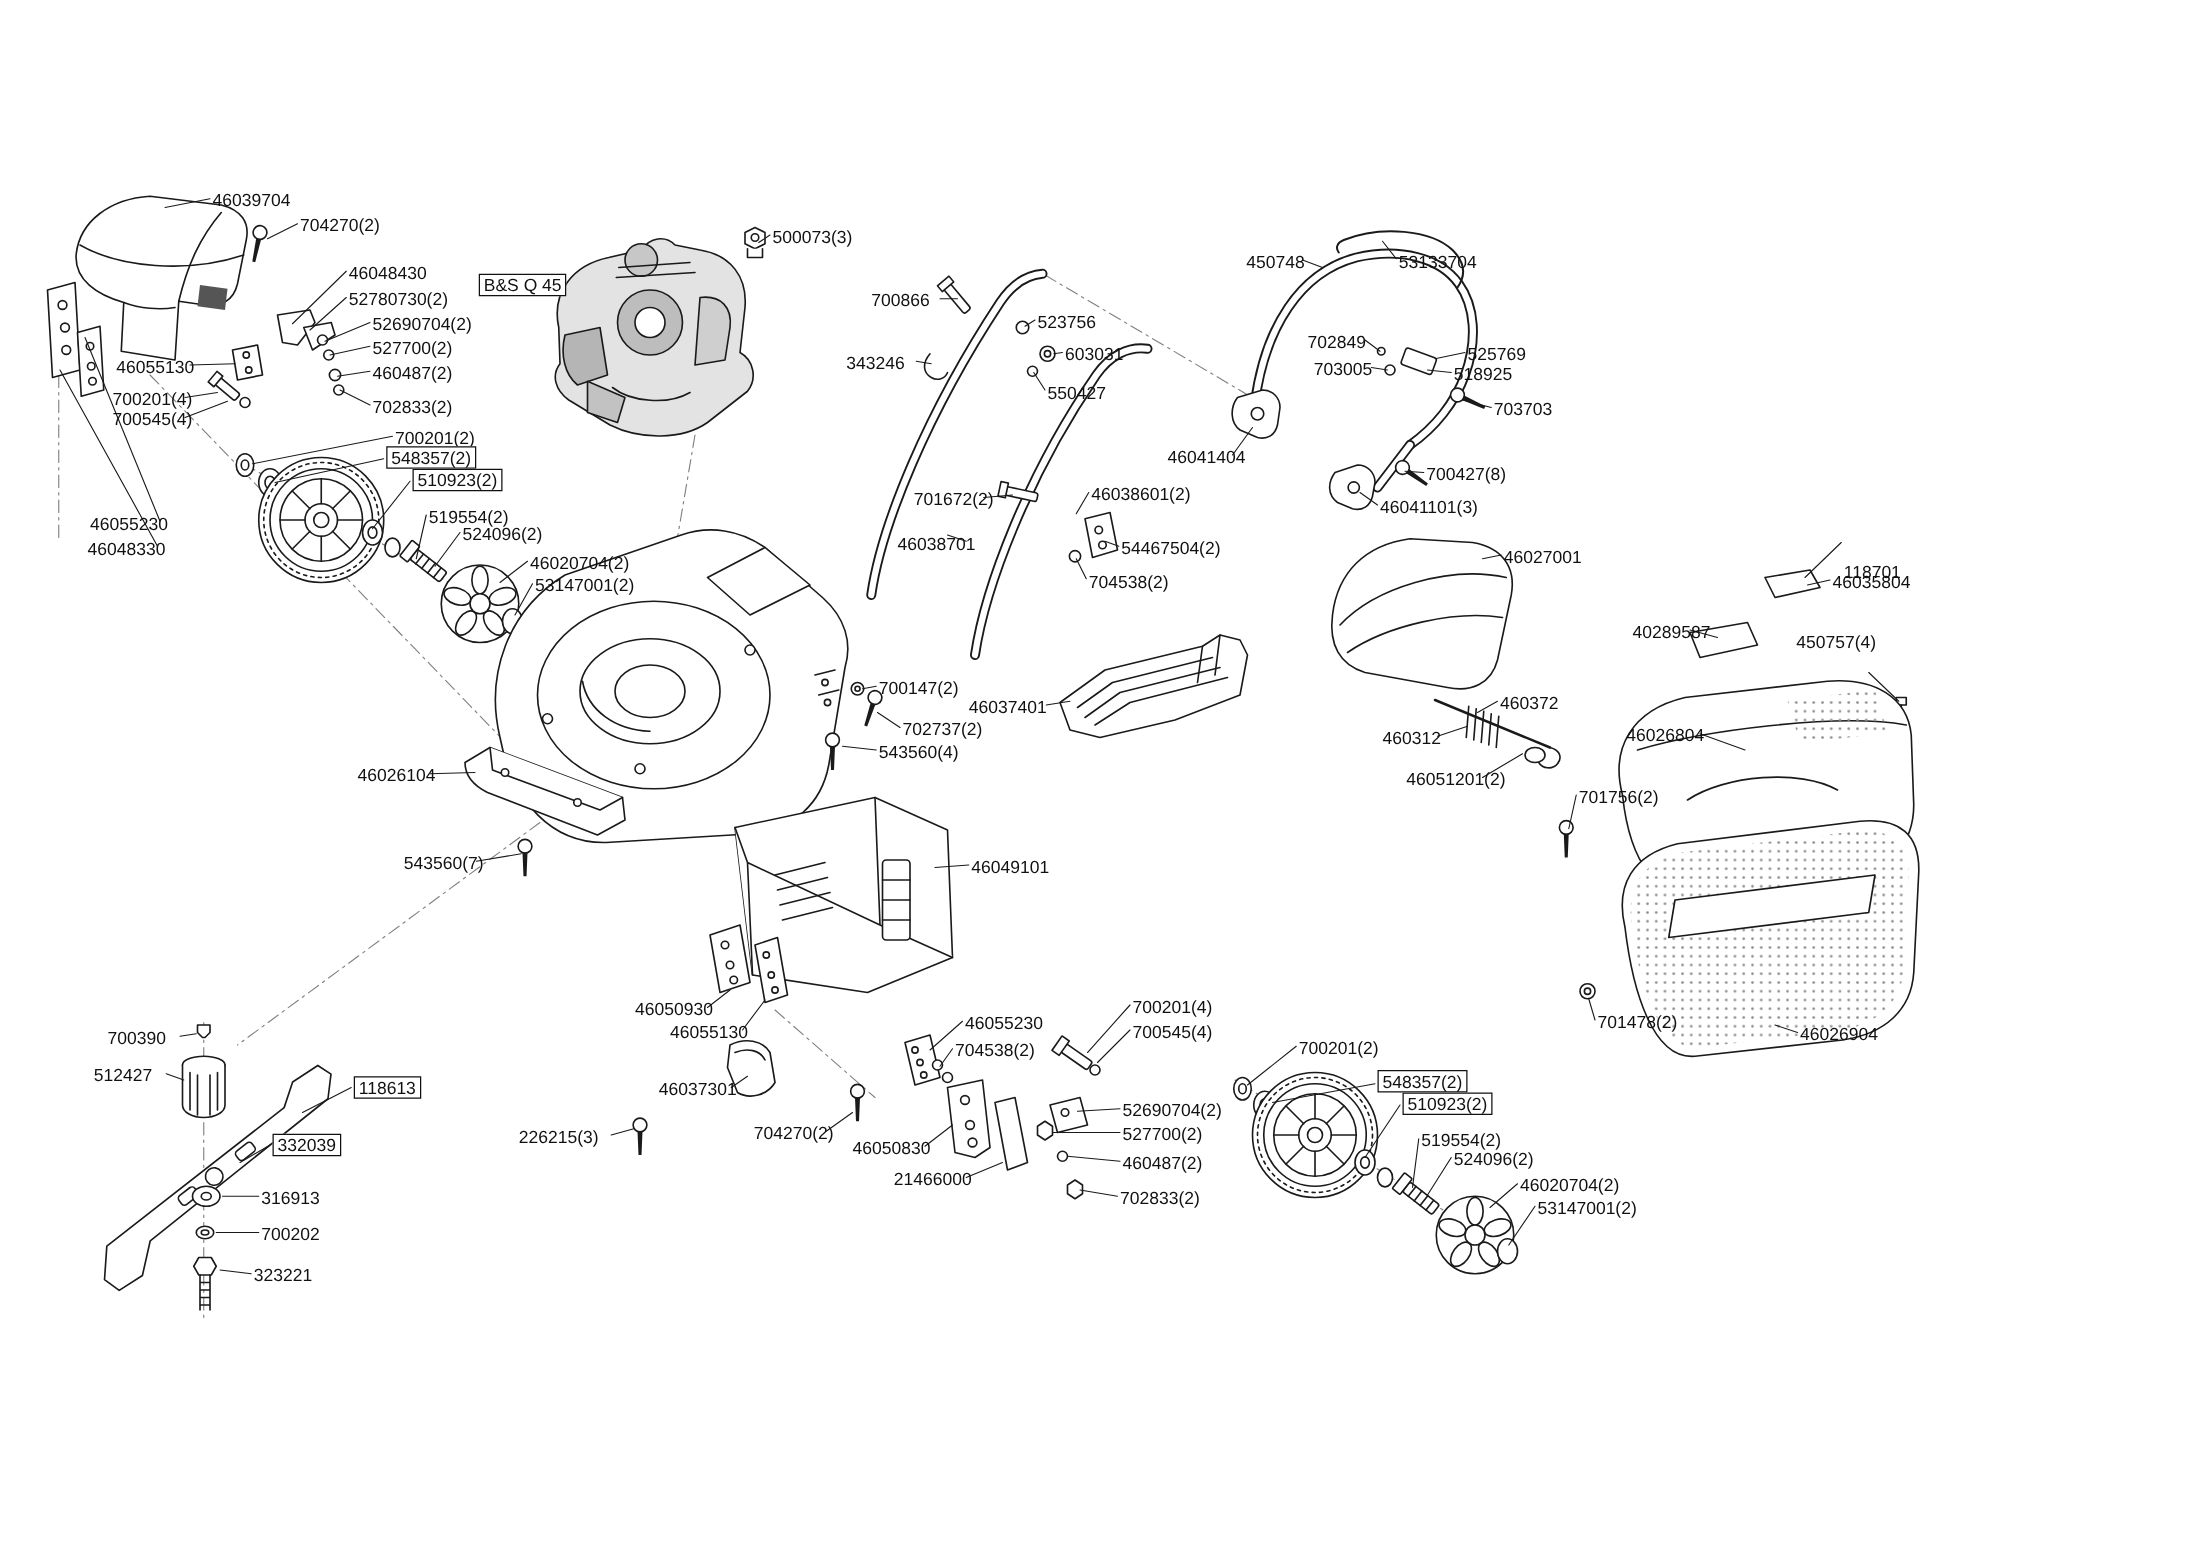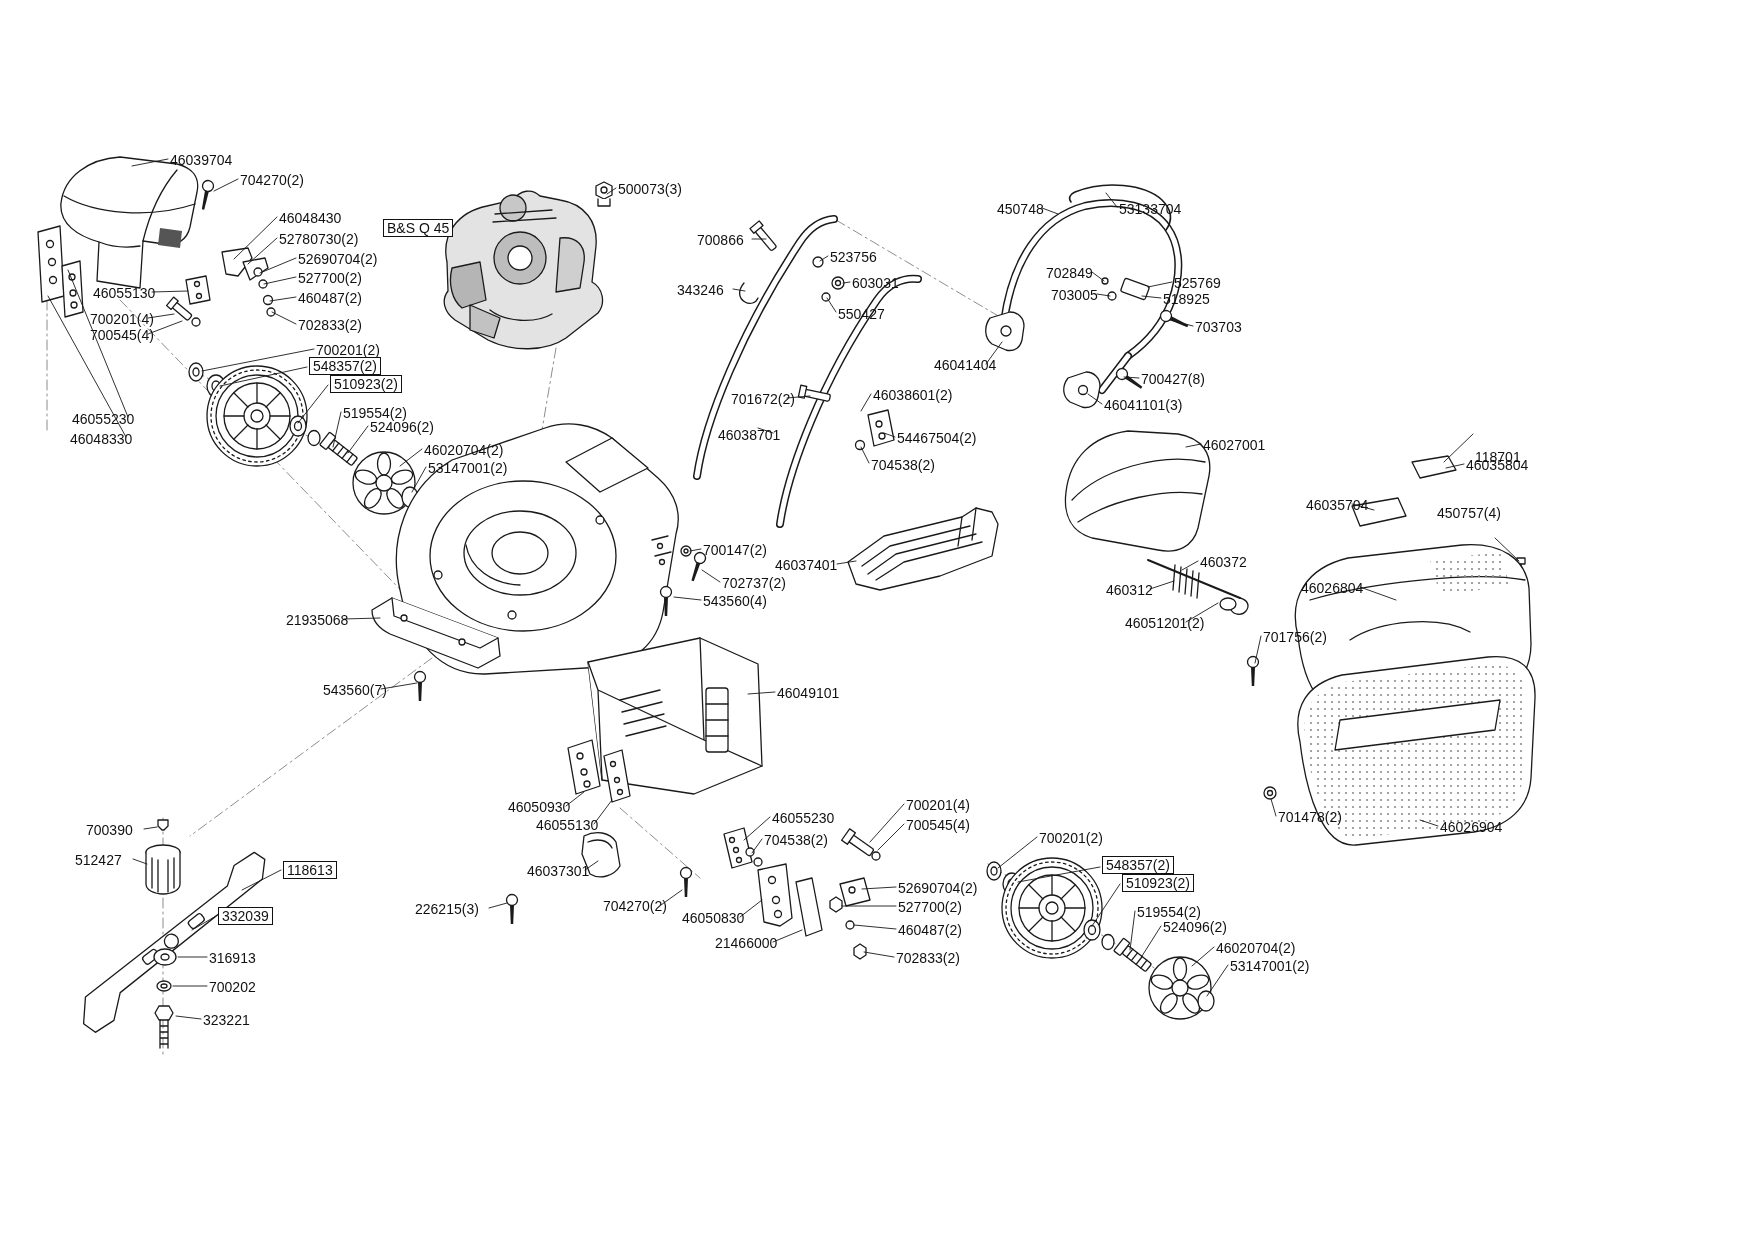--- a/index.html
+++ b/index.html
@@ -390,32 +390,32 @@
 <div class="lbl" style="left:1174px;top:275px">525769</div>
 <div class="lbl" style="left:1051px;top:287px">703005</div>
 <div class="lbl" style="left:1163px;top:291px">518925</div>
 <div class="lbl" style="left:1195px;top:319px">703703</div>
 <div class="lbl" style="left:934px;top:357px">46041404</div>
 <div class="lbl" style="left:1141px;top:371px">700427(8)</div>
 <div class="lbl" style="left:1104px;top:397px">46041101(3)</div>
 <div class="lbl" style="left:1203px;top:437px">46027001</div>
 <div class="lbl" style="left:1475px;top:449px">118701</div>
 <div class="lbl" style="left:1466px;top:457px">46035804</div>
-<div class="lbl" style="left:1306px;top:497px">46035704</div>
+<div class="lbl" style="left:1306px;top:497px">40289587</div>
 <div class="lbl" style="left:1437px;top:505px">450757(4)</div>
 <div class="lbl" style="left:1200px;top:554px">460372</div>
 <div class="lbl" style="left:1106px;top:582px">460312</div>
 <div class="lbl" style="left:1301px;top:580px">46026804</div>
 <div class="lbl" style="left:1125px;top:615px">46051201(2)</div>
 <div class="lbl" style="left:1263px;top:629px">701756(2)</div>
 <div class="lbl" style="left:703px;top:542px">700147(2)</div>
 <div class="lbl" style="left:775px;top:557px">46037401</div>
 <div class="lbl" style="left:722px;top:575px">702737(2)</div>
 <div class="lbl" style="left:703px;top:593px">543560(4)</div>
-<div class="lbl" style="left:286px;top:612px">21935068</div>
+<div class="lbl" style="left:286px;top:612px">46026104</div>
 <div class="lbl" style="left:323px;top:682px">543560(7)</div>
 <div class="lbl" style="left:777px;top:685px">46049101</div>
 <div class="lbl" style="left:508px;top:799px">46050930</div>
 <div class="lbl" style="left:536px;top:817px">46055130</div>
 <div class="lbl" style="left:772px;top:810px">46055230</div>
 <div class="lbl" style="left:764px;top:832px">704538(2)</div>
 <div class="lbl" style="left:906px;top:797px">700201(4)</div>
 <div class="lbl" style="left:906px;top:817px">700545(4)</div>
 <div class="lbl" style="left:527px;top:863px">46037301</div>
 <div class="lbl" style="left:1039px;top:830px">700201(2)</div>

